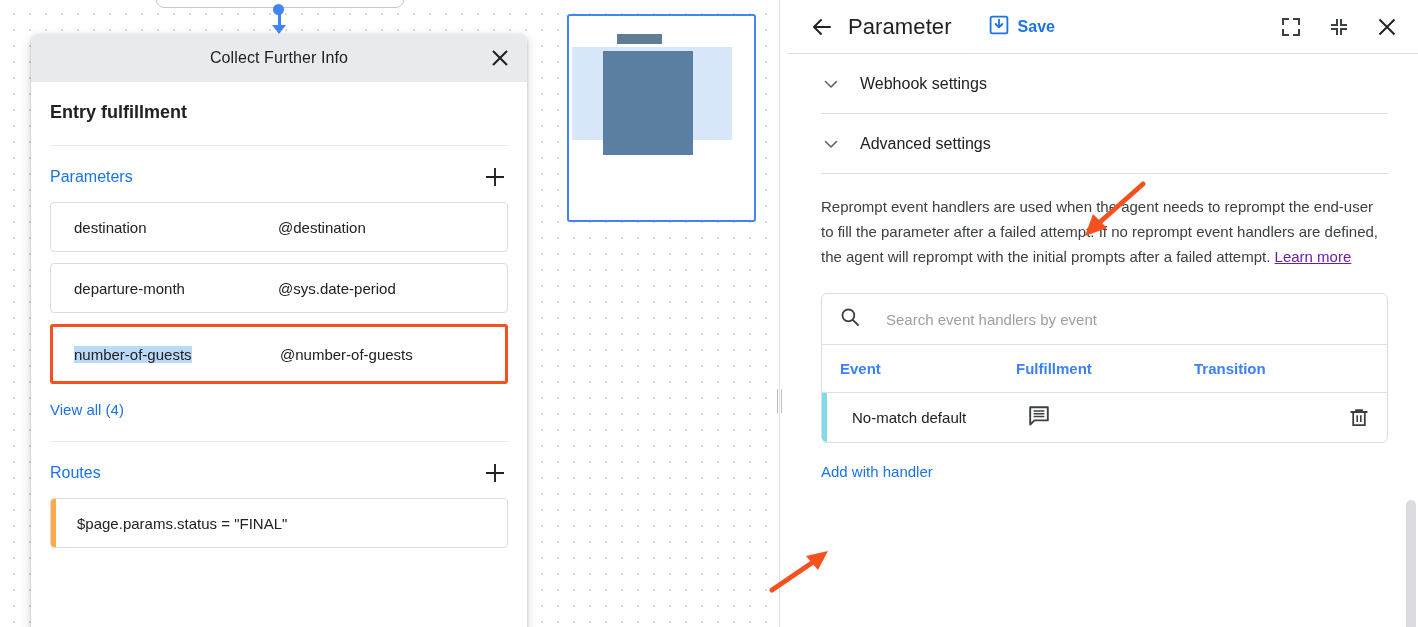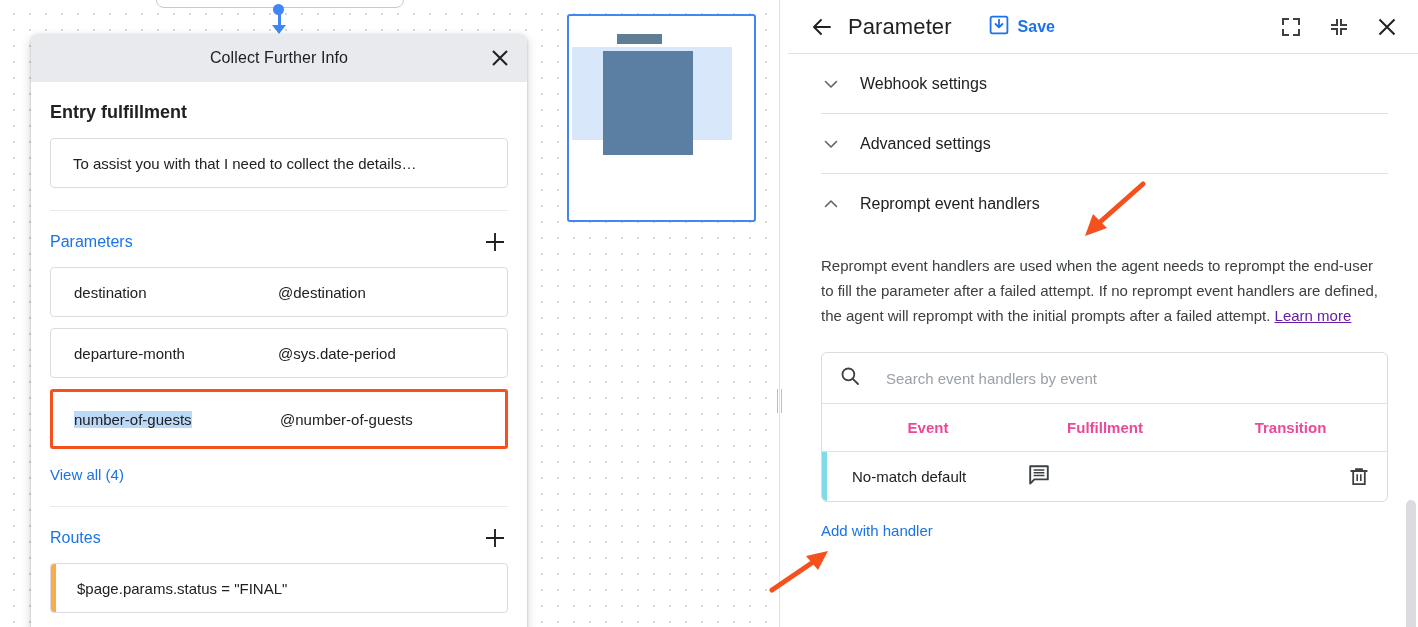--- a/index.html
+++ b/index.html
@@ -342,22 +342,21 @@
     width: 480px;
     background: transparent;
   }
   .eh-search input::placeholder { color: #9aa0a6; }
   .eh-thead {
     display: flex; align-items: center;
     height: 47px;
     border-bottom: 1px solid #e0e0e0;
     padding-left: 18px;
     font-size: 15px; font-weight: bold;
-    color: #ec4899;
-    text-align: center;
+    color: #3b82f6;
   }
   .col-event { width: 176px; }
   .col-fulfillment { width: 178px; }
   .col-transition { flex: 1; }
   .eh-row {
     display: flex; align-items: center;
     height: 49px;
     position: relative;
     padding-left: 30px;
   }
@@ -422,21 +421,20 @@
         <div class="page-card-close">
           <svg width="20" height="20" viewBox="0 0 20 20" aria-hidden="true">
             <path d="M3 3 L17 17 M17 3 L3 17" stroke="#202124" stroke-width="2.1" fill="none"></path>
           </svg>
         </div>
       </div>
 
       <div class="page-card-body">
         <div class="section-title">Entry fulfillment</div>
 
-        <div class="field-box">To assist you with that I need to collect the details…</div>
 
         <hr class="hr">
 
         <div class="sec-head">
           <span class="sec-head-label">Parameters</span>
           <span class="plus-btn">
             <svg width="22" height="22" viewBox="0 0 22 22" aria-hidden="true">
               <path d="M11 2 V20 M2 11 H20" stroke="#202124" stroke-width="1.9" fill="none"></path>
             </svg>
           </span>
@@ -547,28 +545,20 @@
       <div class="collapse-row">
         <span class="chev">
           <svg width="16" height="16" viewBox="0 0 16 16" aria-hidden="true">
             <path d="M2.5 5.5 L8 11 L13.5 5.5" stroke="#5f6368" stroke-width="1.6" fill="none" stroke-linecap="round" stroke-linejoin="round"></path>
           </svg>
         </span>
         <span class="collapse-label">Advanced settings</span>
       </div>
       <hr class="panel-hr">
 
-      <div class="collapse-row">
-        <span class="chev">
-          <svg width="16" height="16" viewBox="0 0 16 16" aria-hidden="true">
-            <path d="M2.5 10.5 L8 5 L13.5 10.5" stroke="#5f6368" stroke-width="1.6" fill="none" stroke-linecap="round" stroke-linejoin="round"></path>
-          </svg>
-        </span>
-        <span class="collapse-label">Reprompt event handlers</span>
-      </div>
 
       <p class="desc"><span>Reprompt event handlers are used when the agent needs to reprompt the end-user to fill the parameter after a failed attempt. If no reprompt event handlers are defined, the agent will reprompt with the initial prompts after a failed attempt. </span><a href="#">Learn more</a></p>
 
       <div class="eh-card">
         <div class="eh-search">
           <span>
             <svg width="20" height="20" viewBox="0 0 20 20" aria-hidden="true">
               <circle cx="8.4" cy="8.4" r="5.9" fill="none" stroke="#3c4043" stroke-width="1.8"></circle>
               <path d="M12.8 12.8 L18 18" stroke="#3c4043" stroke-width="1.8" stroke-linecap="round"></path>
             </svg>

